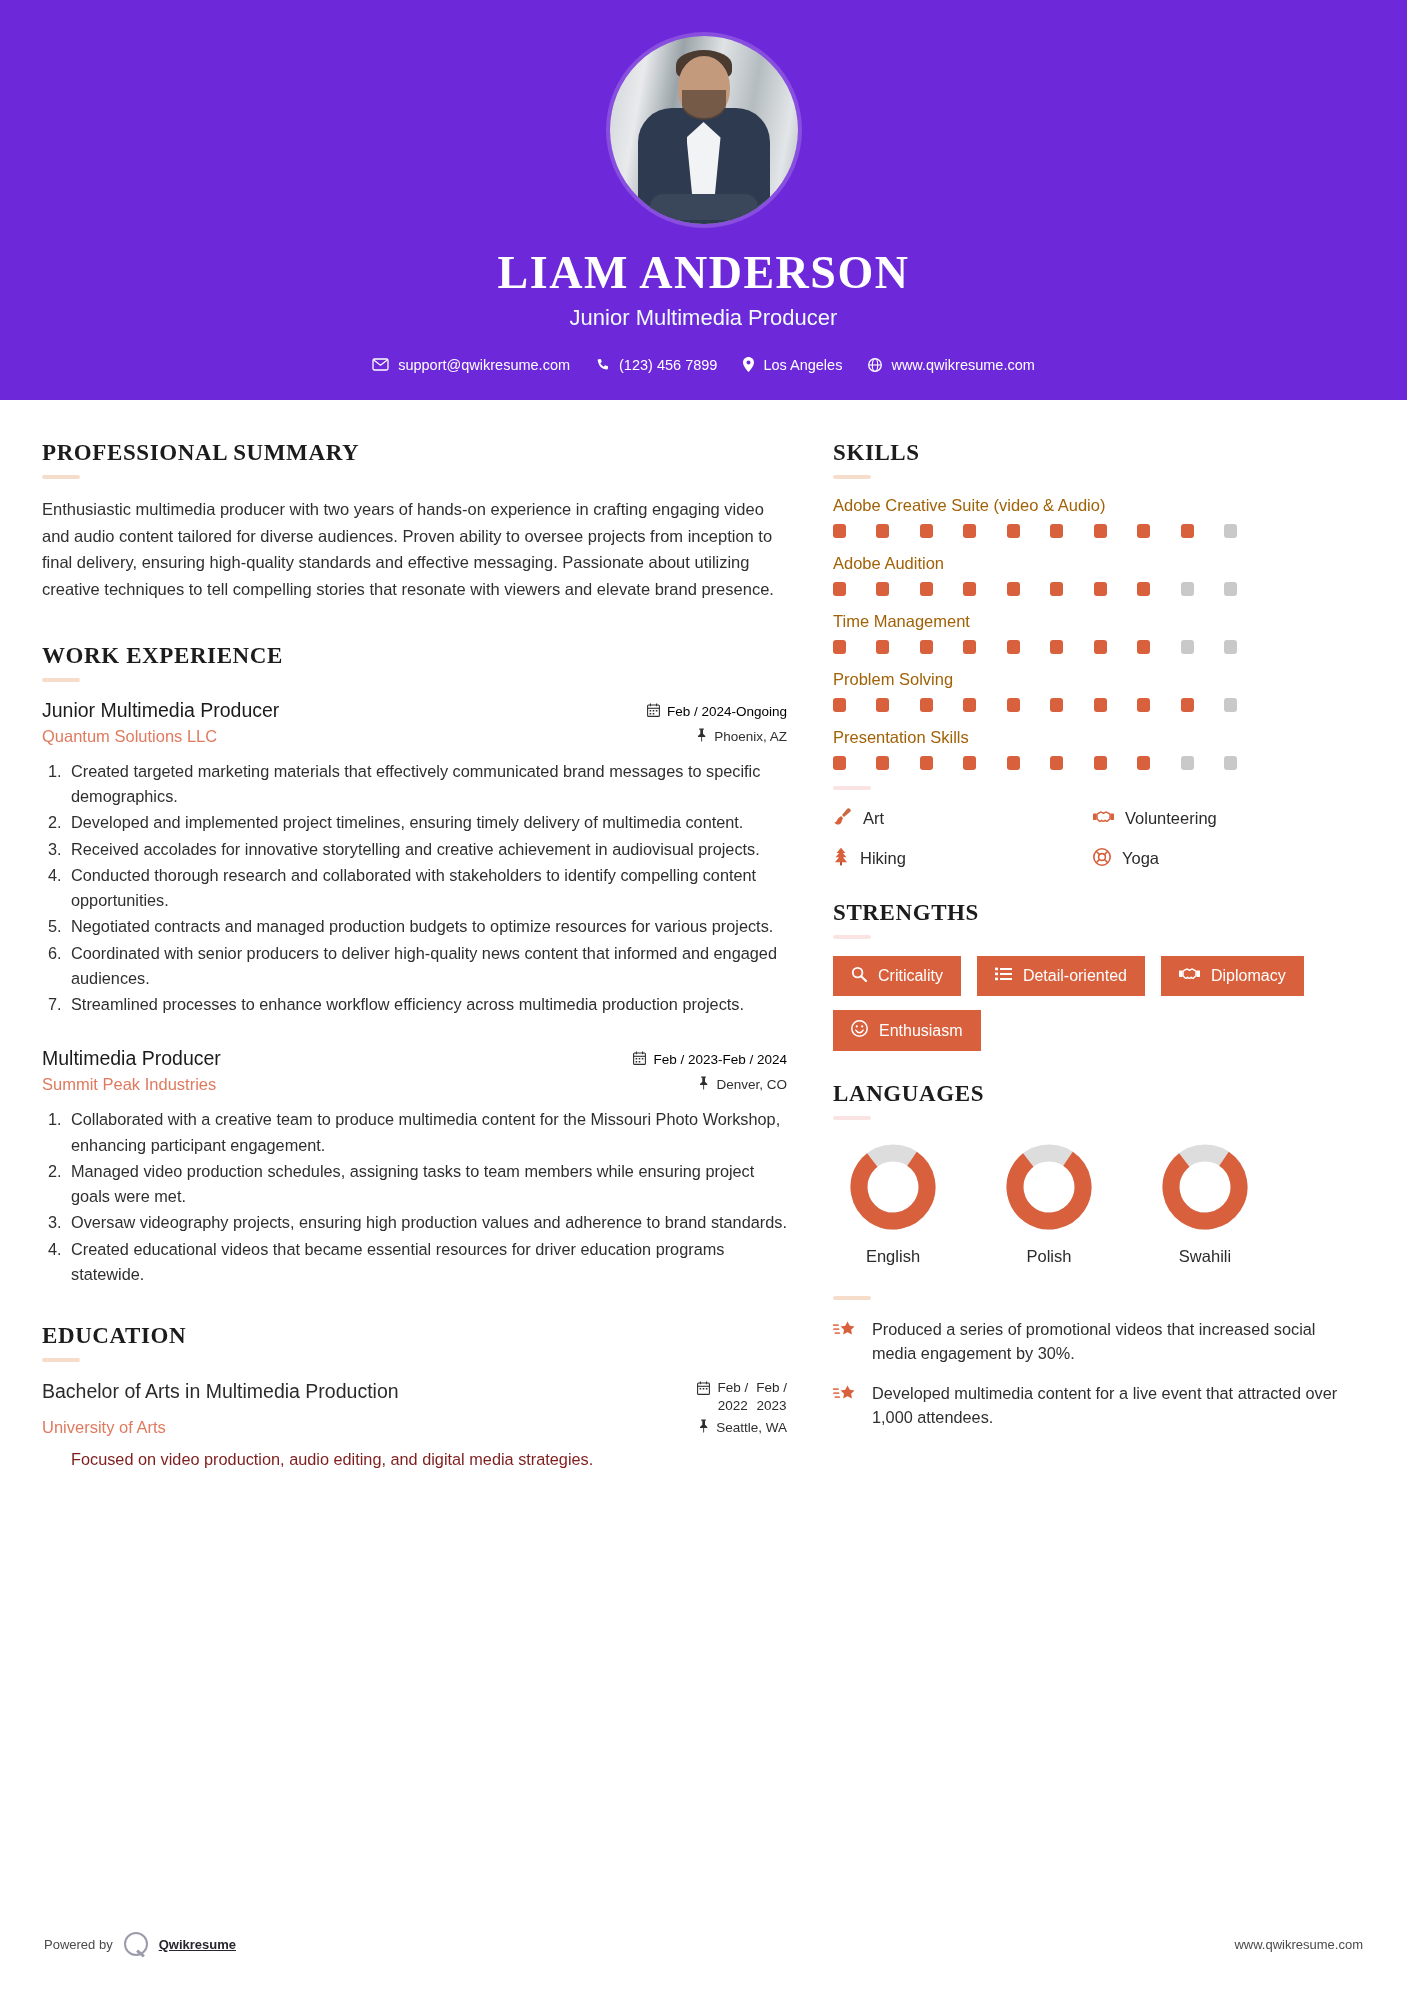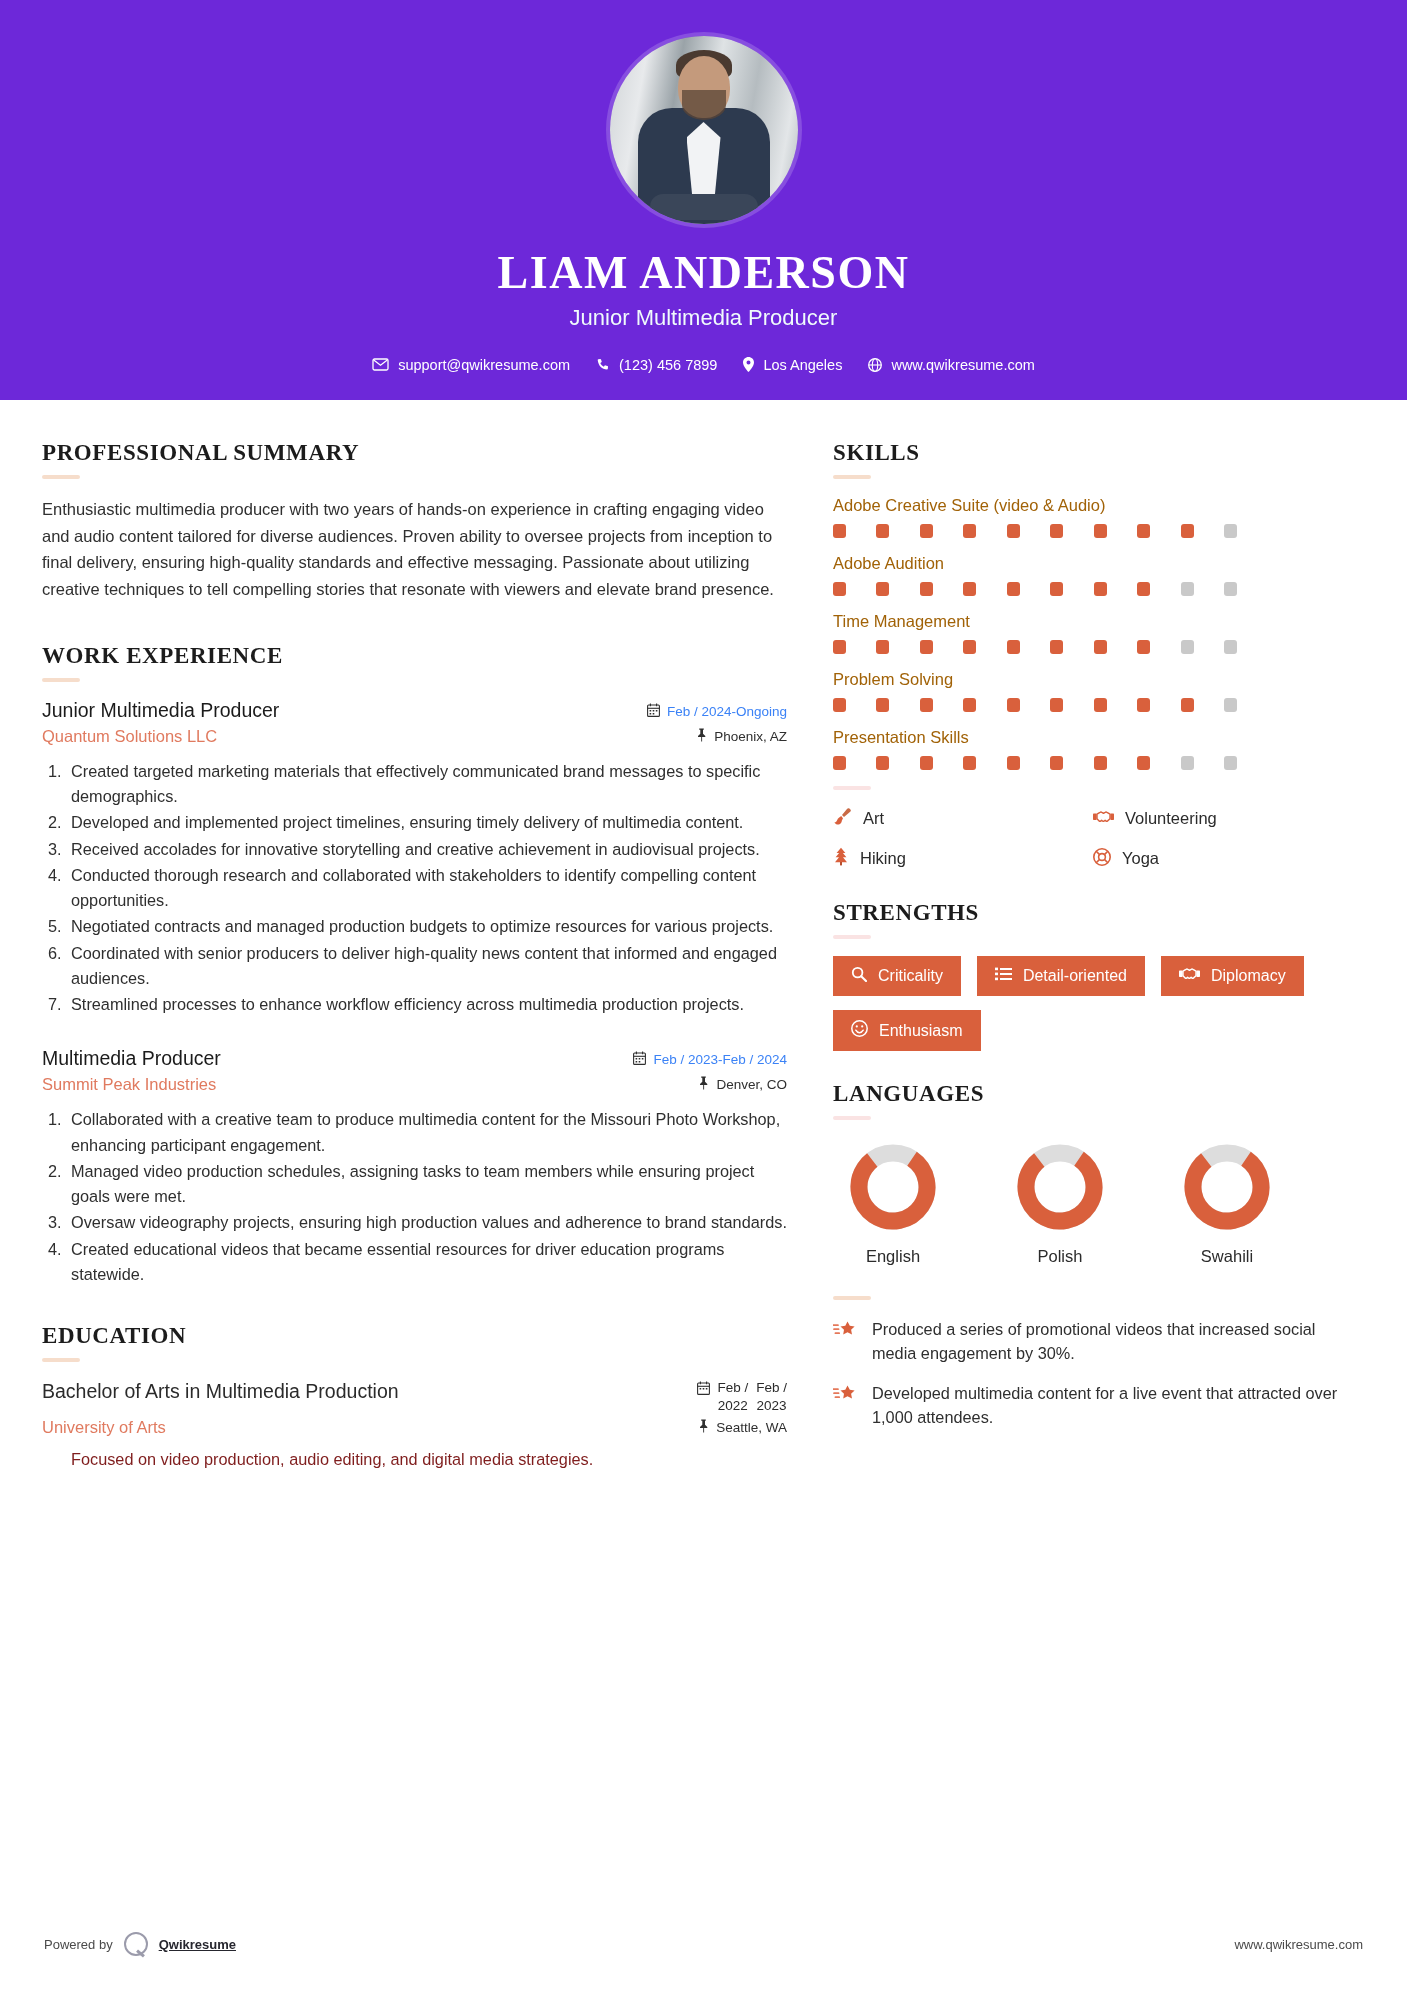--- a/index.html
+++ b/index.html
@@ -105,21 +105,21 @@
 
   .summary {
     font-size:16.5px; line-height:1.62; color:#303030;
   }
 
   
   .job { margin-top:6px; }
   .job + .job { margin-top:30px; }
   .job-row { display:flex; justify-content:space-between; align-items:baseline; }
   .job-title { font-size:19.5px; color:#1b1b1b; font-weight:400; }
-  .job-meta  { font-size:13.5px; color:#3b82f6; display:flex; align-items:center; gap:7px; white-space:nowrap; }
+  .job-meta  { font-size:13.5px; color:#000000; display:flex; align-items:center; gap:7px; white-space:nowrap; }
   .job-comp  { font-size:16.5px; color:#e07a5f; margin-top:5px; }
   .job-loc   { font-size:13.5px; color:#2f2f2f; display:flex; align-items:center; gap:7px; white-space:nowrap; }
   ol.bullets { margin:13px 0 0 24px; }
   ol.bullets li {
     font-size:16.3px; line-height:1.55; color:#2f2f2f;
     padding-left:5px; margin-bottom:1px;
   }
 
   .edu { margin-top:4px; }
   .edu-degree { font-size:19.5px; line-height:1.28; max-width:430px; }
@@ -143,21 +143,21 @@
   
   .strengths { display:flex; flex-wrap:wrap; gap:14px 16px; margin-bottom:6px; }
   .strength {
     background:#d9603c; color:#fff;
     padding:10px 18px; font-size:16px;
     display:flex; align-items:center; gap:11px;
     white-space:nowrap;
   }
 
   
-  .langs { display:flex; gap:47px; margin-bottom:8px; }
+  .langs { display:flex; gap:36px; margin-bottom:8px; }
   .lang { width:120px; text-align:center; }
   .donut { width:88px; height:88px; margin:6px auto 0; }
   .lang-name { font-size:16.5px; margin-top:12px; color:#2b2b2b; }
 
   
   .achv { display:flex; gap:14px; margin-bottom:15px; align-items:flex-start; }
   .achv-text { font-size:16.3px; line-height:1.5; color:#2f2f2f; }
 
   
   .footer {

